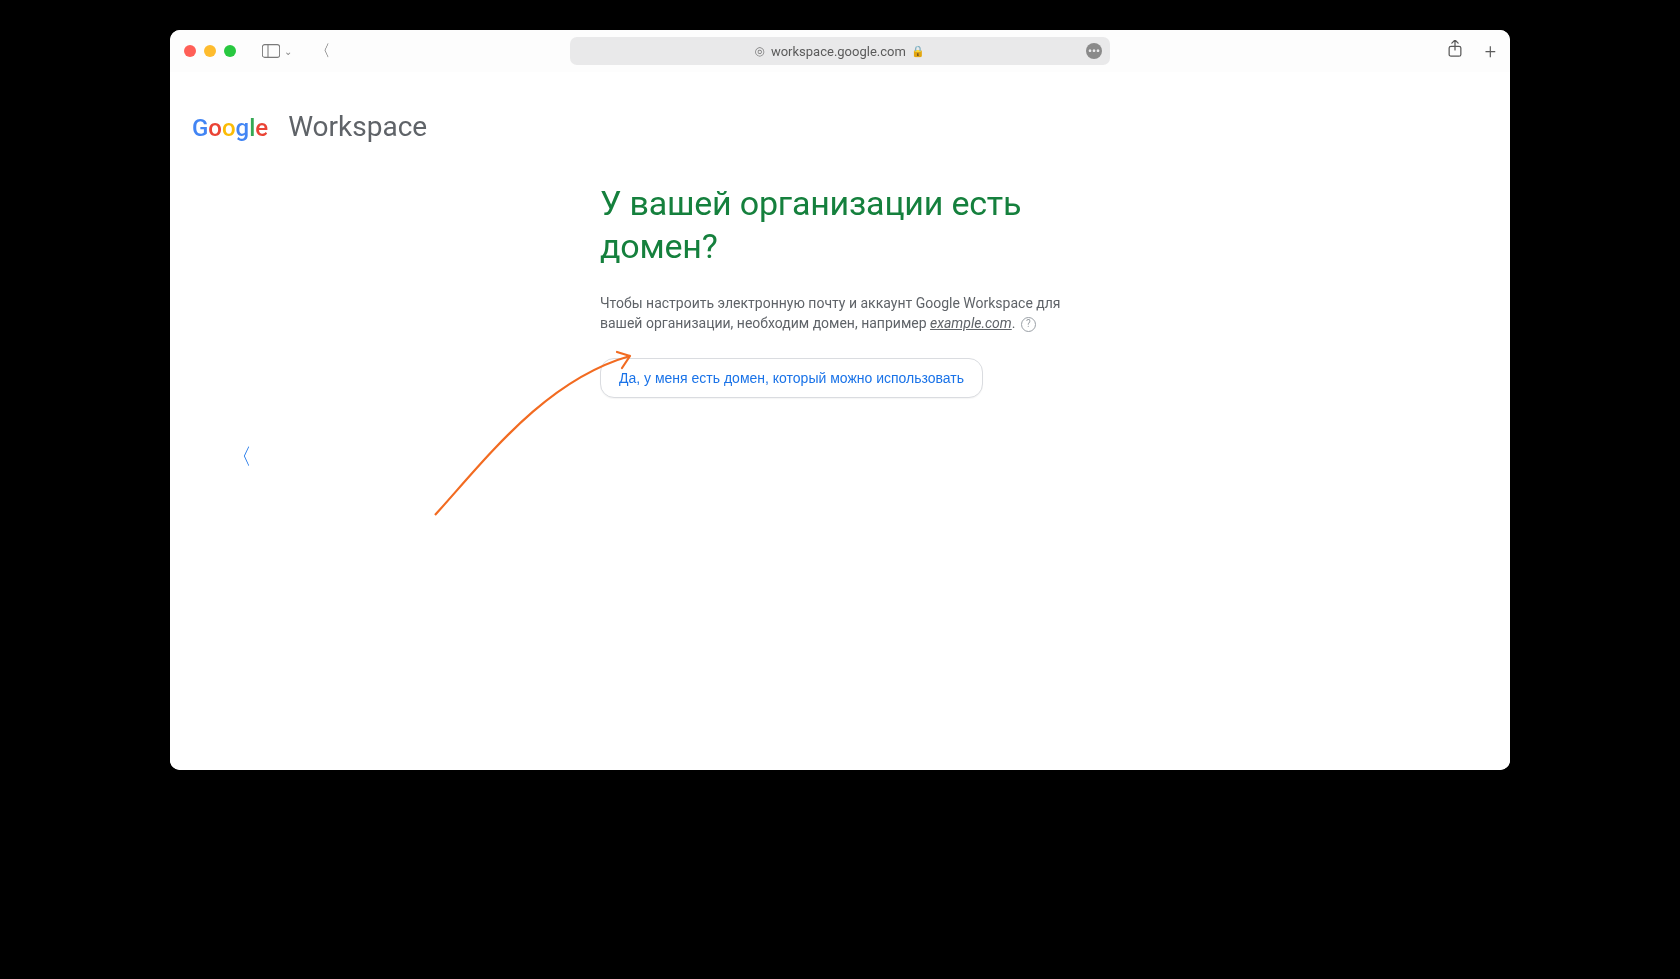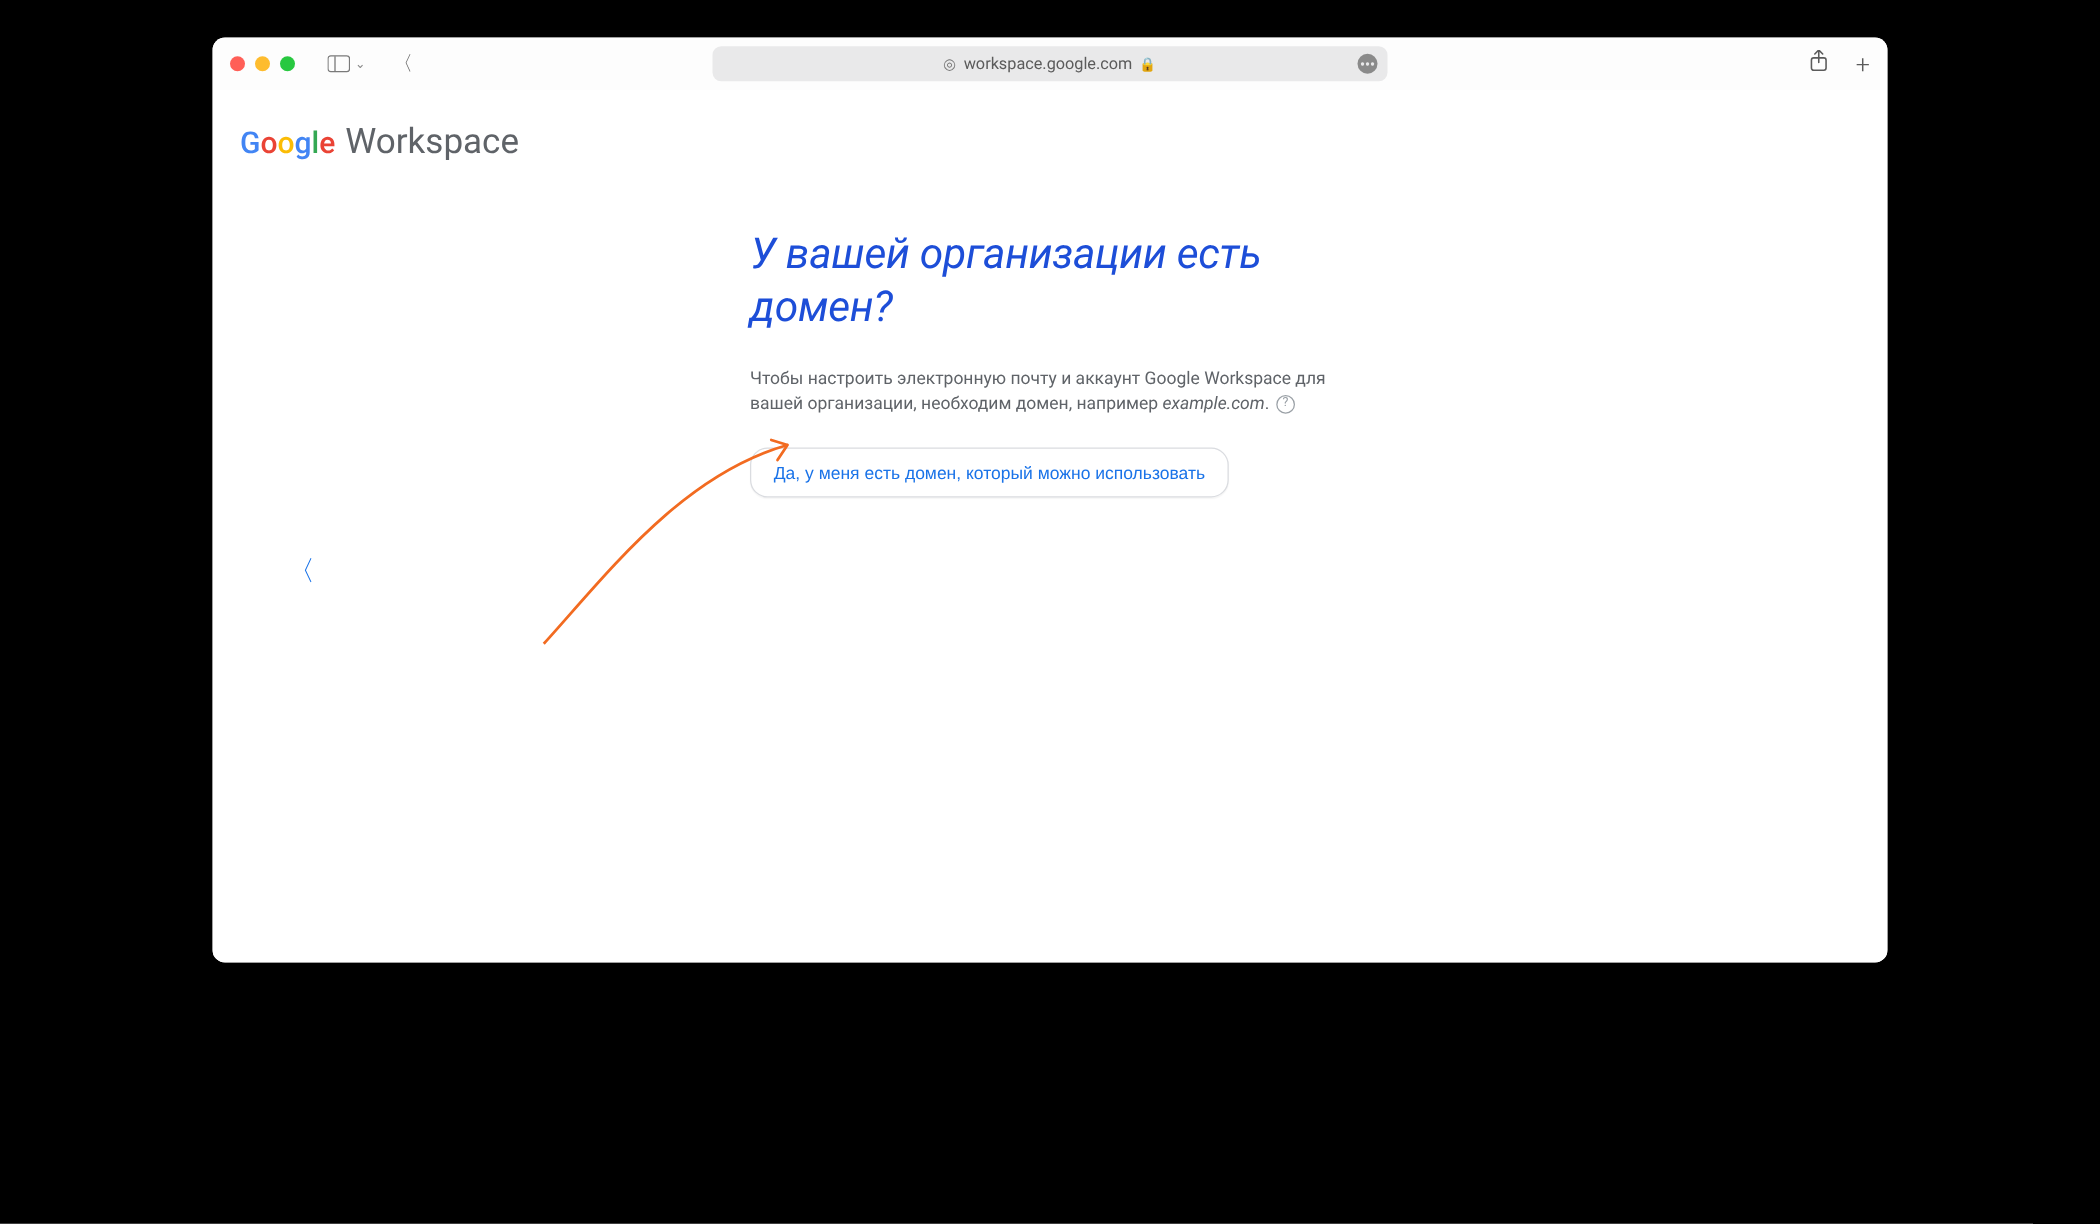--- a/index.html
+++ b/index.html
@@ -91,56 +91,55 @@
   .right-tools .plus { font-size: 20px; font-weight: 300; }
 
   .page {
     flex: 1;
     position: relative;
     background: #fff;
     overflow: hidden;
   }
   .brand {
     position: absolute;
-    top: 24px;
+    top: 38px;
     left: 22px;
     display: flex;
     align-items: baseline;
-    gap: 8px;
+    gap: 20px;
     font-size: 24px;
   }
   .g-logo span { font-weight: 500; }
   .g-b { color:#4285F4; }
   .g-r { color:#EA4335; }
   .g-y { color:#FBBC05; }
   .g-g { color:#34A853; }
   .ws-word { color:#5f6368; font-weight:400; font-size:28px; }
 
   .content {
     position: absolute;
     top: 110px;
     left: 430px;
     width: 480px;
   }
   .heading {
     font-size: 34px;
     line-height: 1.25;
-    color: #1d4ed8;
+    color: #15803d;
     font-weight: 400;
     letter-spacing: -0.2px;
     margin-bottom: 26px;
-    font-style: italic;
   }
   .subtext {
     font-size: 14px;
     color: #5f6368;
     line-height: 1.45;
     margin-bottom: 24px;
   }
-  .subtext em { font-style: italic; }
+  .subtext em { font-style: italic; text-decoration: underline; }
   .help-ic {
     display:inline-flex;
     width:15px;height:15px;border:1.5px solid #9aa0a6;border-radius:50%;
     align-items:center;justify-content:center;font-size:10px;color:#9aa0a6;
     vertical-align: middle; margin-left:2px;
   }
   .opt-btn {
     display: inline-block;
     border: 1px solid #dadce0;
     background: #fff;

